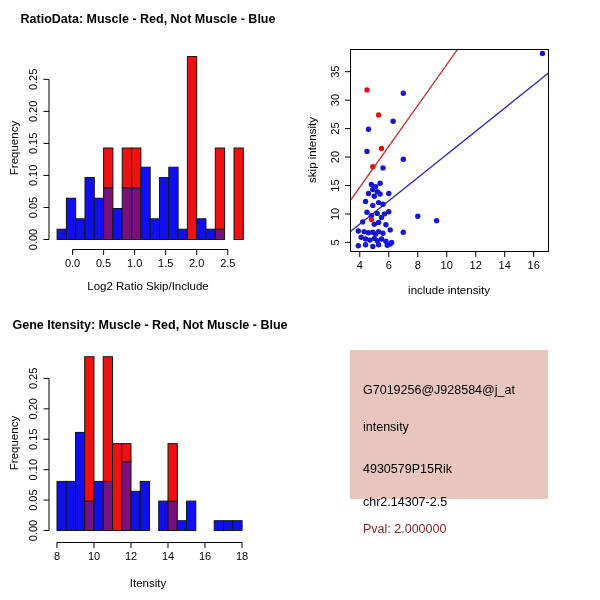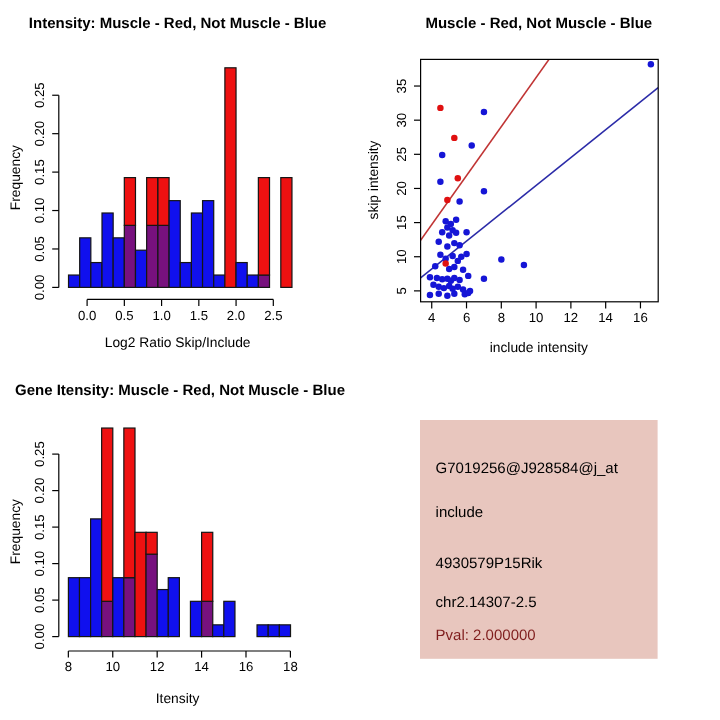--- a/index.html
+++ b/index.html
@@ -3,21 +3,21 @@
 <meta charset="utf-8">
 <style>
   html,body{margin:0;padding:0;background:#ffffff;}
   #canvas{position:relative;width:600px;height:600px;background:#ffffff;overflow:hidden;
           font-family:"Liberation Sans",sans-serif;color:#000;}
   #plots{position:absolute;left:0;top:0;}
   .ptitle{position:absolute;transform:translate(-50%,0);font-weight:bold;font-size:12.5px;
           white-space:nowrap;letter-spacing:0px;}
   .axlabel{position:absolute;transform:translate(-50%,0);font-size:11.5px;white-space:nowrap;}
   .aylabel{position:absolute;transform:translate(-50%,-50%) rotate(-90deg);font-size:11.5px;white-space:nowrap;}
-  #info-panel{position:absolute;left:350px;top:350px;width:198px;height:199px;}
+  #info-panel{position:absolute;left:350px;top:350px;width:198px;height:149px;}
   .iline{position:absolute;left:13px;font-size:12.5px;white-space:nowrap;}
   svg text{font-family:"Liberation Sans",sans-serif;font-size:11px;fill:#000;}
 </style>
 </head>
 <body>
 
 <div id="canvas">
   <svg id="plots" width="600" height="600">
       <g>
         <g>
@@ -222,33 +222,32 @@
         <text transform="translate(37,378.4) rotate(-90)" text-anchor="middle" stroke="none">0.25</text>
         <text x="57.0" y="559.5" text-anchor="middle" stroke="none">8</text>
         <text x="94.0" y="559.5" text-anchor="middle" stroke="none">10</text>
         <text x="131.0" y="559.5" text-anchor="middle" stroke="none">12</text>
         <text x="168.0" y="559.5" text-anchor="middle" stroke="none">14</text>
         <text x="205.0" y="559.5" text-anchor="middle" stroke="none">16</text>
         <text x="242.0" y="559.5" text-anchor="middle" stroke="none">18</text>
       </g>
     </svg>
 
-  <div class="ptitle" style="left:148px;top:12px;">Intensity: Muscle - Red, Not Muscle - Blue</div>
-  <div class="ptitle" style="left:449px;top:12px;">Muscle - Red, Not Muscle - Blue</div>
+  <div class="ptitle" style="left:148px;top:12px;">RatioData: Muscle - Red, Not Muscle - Blue</div>
   <div class="ptitle" style="left:150px;top:318px;">Gene Itensity: Muscle - Red, Not Muscle - Blue</div>
 
   <div class="axlabel" style="left:148px;top:280px;">Log2 Ratio Skip/Include</div>
   <div class="aylabel" style="left:14px;top:148px;">Frequency</div>
 
   <div class="axlabel" style="left:449px;top:284px;">include intensity</div>
   <div class="aylabel" style="left:312px;top:150px;">skip intensity</div>
 
   <div class="axlabel" style="left:148px;top:577px;">Itensity</div>
   <div class="aylabel" style="left:14px;top:443px;">Frequency</div>
 
   <div id="info-panel" style="background: rgb(232, 198, 190);">
     <div class="iline" style="top:33px;">G7019256@J928584@j_at</div>
-    <div class="iline" style="top:70px;">include</div>
+    <div class="iline" style="top:70px;">intensity</div>
     <div class="iline" style="top:112px;">4930579P15Rik</div>
     <div class="iline" style="top:145px;">chr2.14307-2.5</div>
     <div class="iline" style="top: 172px; color: #7f1d1d;">Pval: 2.000000</div>
   </div>
 </div>
 
 </body></html>

